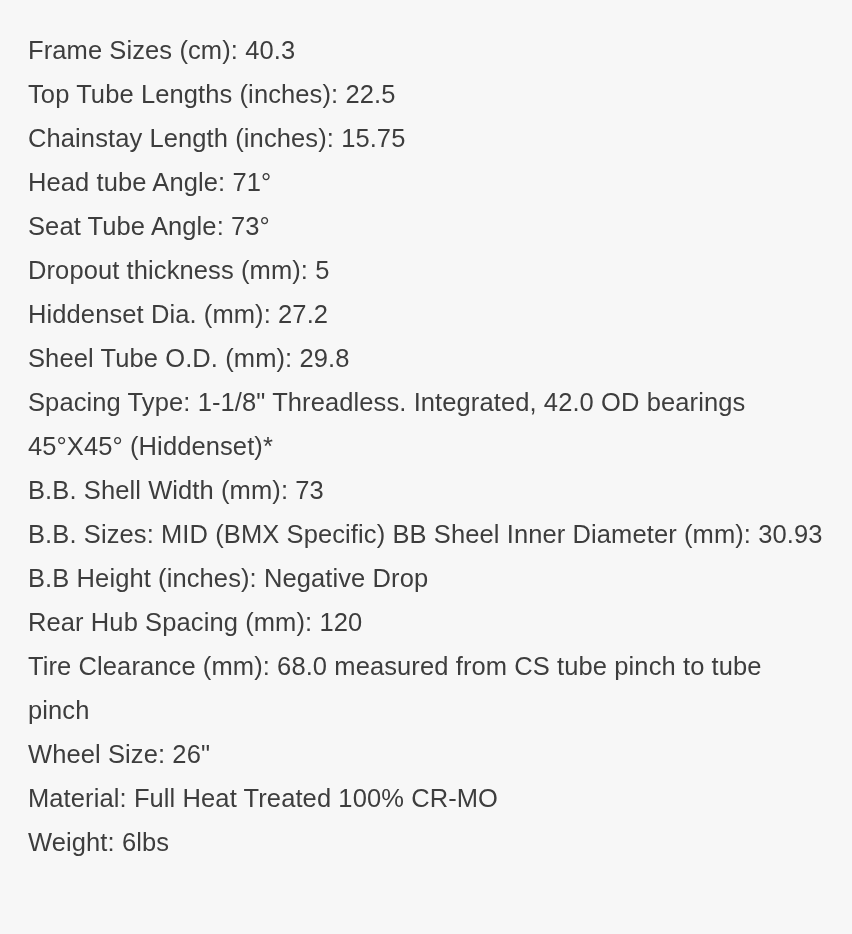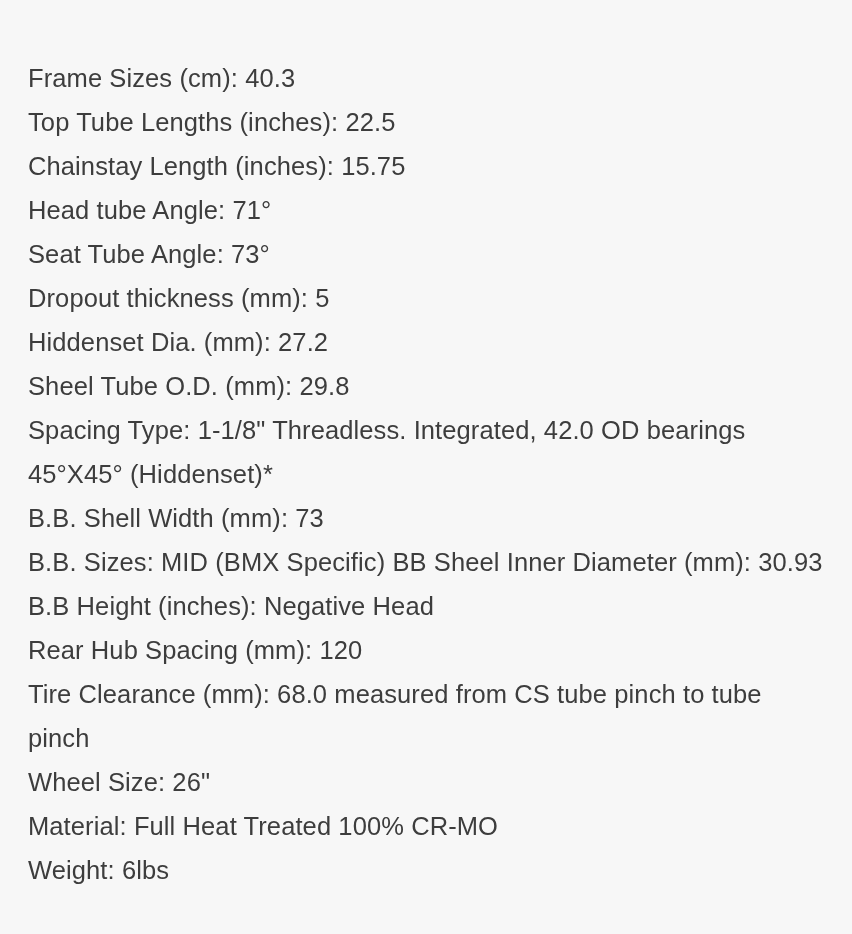--- a/index.html
+++ b/index.html
@@ -8,21 +8,21 @@
   }
   body {
     width: 852px;
     height: 934px;
     background: #f7f7f7;
     font-family: "Liberation Sans", sans-serif;
     color: #3c3c3c;
     overflow: hidden;
   }
   .spec-sheet {
-    padding: 56px 28px 0 28px;
+    padding: 28px 28px 0 28px;
     box-sizing: border-box;
   }
   .spec-line {
     font-size: 25.5px;
     line-height: 44px;
     color: #3d3d3d;
     letter-spacing: 0.1px;
     word-wrap: break-word;
     white-space: normal;
   }
@@ -86,21 +86,21 @@
     <span class="value">73</span>
   </div>
 
   <div class="spec-line">
     <span class="label">B.B. Sizes: </span>
     <span class="value">MID (BMX Specific) BB Sheel Inner Diameter (mm): 30.93</span>
   </div>
 
   <div class="spec-line">
     <span class="label">B.B Height (inches): </span>
-    <span class="value">Negative Head</span>
+    <span class="value">Negative Drop</span>
   </div>
 
   <div class="spec-line">
     <span class="label">Rear Hub Spacing (mm): </span>
     <span class="value">120</span>
   </div>
 
   <div class="spec-line">
     <span class="label">Tire Clearance (mm): </span>
     <span class="value">68.0 measured from CS tube pinch to tube pinch</span>

